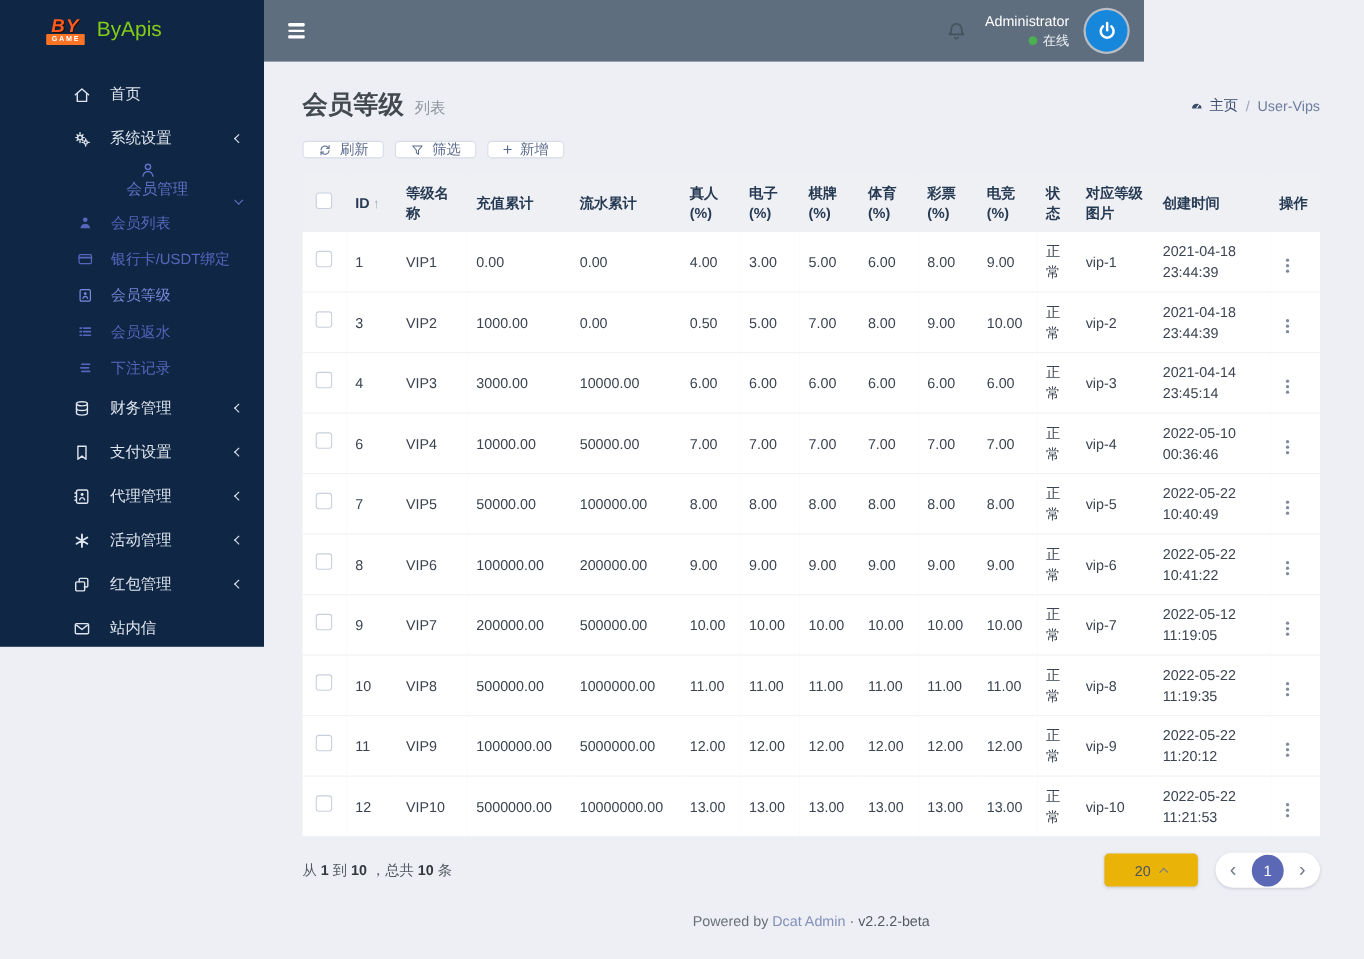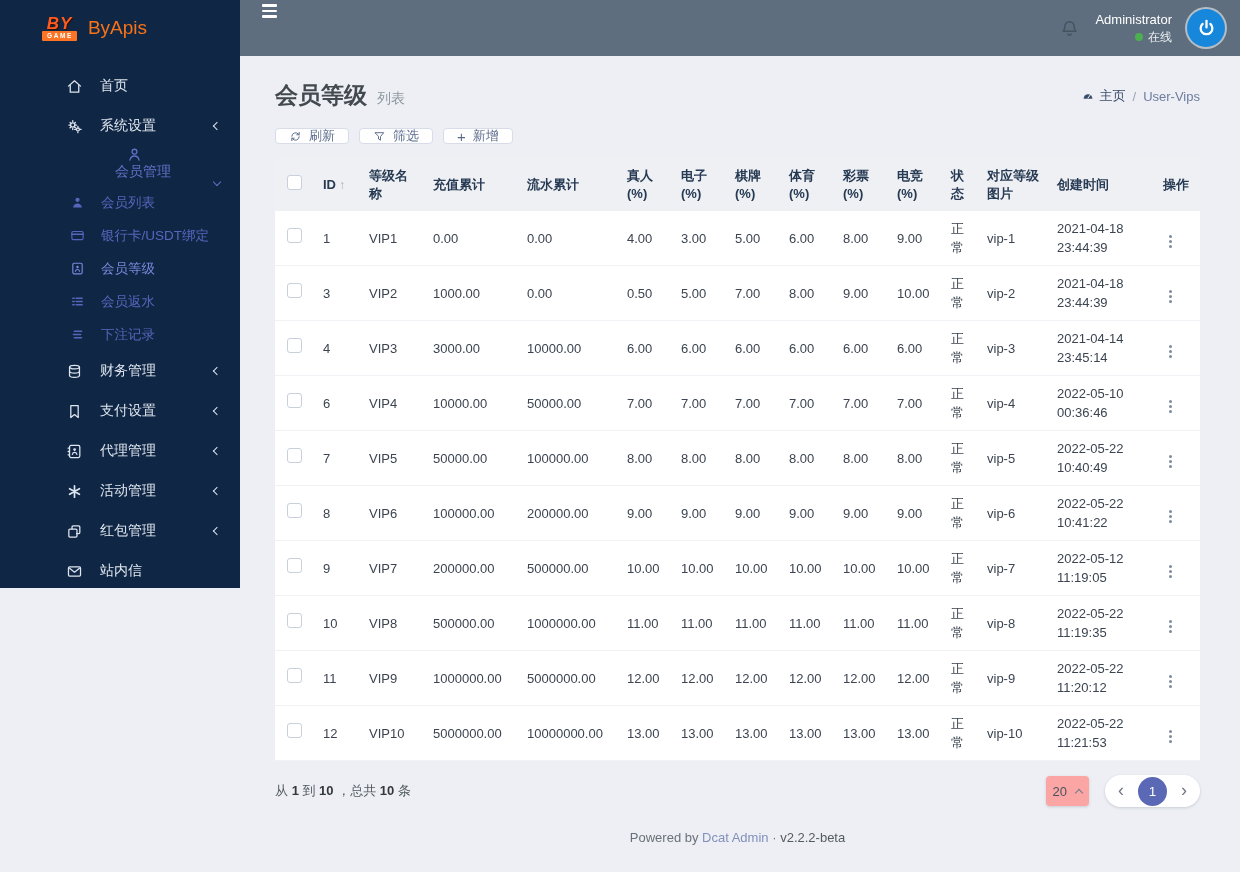--- a/index.html
+++ b/index.html
@@ -9,34 +9,34 @@
     font-family: "Liberation Sans", sans-serif;
     background: #edeff4;
     overflow: hidden;
   }
   
   .sidebar { position:absolute; left:0; top:0; width:240px; height:588px; background:#0f2745; overflow:hidden; z-index:3; }
   .logo-row { height:56px; display:flex; align-items:center; padding-left:42px; gap:11px; cursor:pointer; }
   .logo-mark { display:flex; flex-direction:column; align-items:center; }
   .logo-by { font-size:17px; font-weight:900; font-style:italic; color:#ff5a1f; line-height:15px; text-shadow:1px 1px 0 #2a1004; letter-spacing:1px; }
   .logo-game { background:#ff7324; color:#fff; font-size:6.5px; font-weight:700; letter-spacing:1.6px; padding:1px 4px 1px 5px; line-height:8px; border-radius:1px; }
-  .brand-name { font-size:19px; color:#f97316; font-weight:500; }
+  .brand-name { font-size:19px; color:#84cc16; font-weight:500; }
   .menu { padding-top:10px; }
   .mi { display:flex; align-items:center; height:40px; padding:0 20px 0 30px; color:#dfe5ee; font-size:14px; cursor:pointer;margin-left:36px; }
   .mi.child { height:33px; padding-left:34px; color:#5766bd; font-size:13.5px; }
   .mi.section { color:#6171c6;flex-direction:column; }
   .mi.active { color:#7a89dd; }
   .mi .ic { width:17px; height:17px; margin-right:17px; flex:none; display:flex; }
   .mi .ic svg { width:100%; height:100%; }
   .mi.child .ic { width:15px; height:15px; margin-right:16px; }
   .chev { margin-left:auto; width:6px; height:6px; border:solid currentColor; border-width:0 1.5px 1.5px 0; flex:none; }
   .chev.left { transform:rotate(135deg); }
   .chev.down { transform:rotate(45deg); margin-top:-2px; }
   
-  .topbar { position:absolute; left:240px; top:0; width:1000px; height:56px; background:#5e6e7e; display:flex; padding:0 15px 0 18px; z-index:2; }
+  .topbar { position:absolute; left:240px; top:0; width:800px; height:56px; background:#5e6e7e; display:flex; align-items:center; padding:0 15px 0 18px; z-index:2; }
   .hamburger { display:flex; flex-direction:column; gap:3px; cursor:pointer; padding:4px; }
   .hamburger span { width:15px; height:2.5px; background:#fff; border-radius:1px; }
   .tb-right { margin-left:auto; display:flex; align-items:center; gap:15px; }
   .bell { width:21px; height:21px; color:#46535f; cursor:pointer; }
   .bell svg { width:100%; height:100%; }
   .user-block { text-align:right; color:#fff; line-height:1.35; }
   .user-name { font-size:13px; }
   .user-status { font-size:12px; color:#eef2f5; display:flex; align-items:center; justify-content:flex-end; gap:5px; }
   .dot-green { width:8px; height:8px; border-radius:50%; background:#4caf50; display:inline-block; }
   .avatar { width:38px; height:38px; border-radius:50%; background:#1787dc; box-shadow:0 0 0 2px rgba(255,255,255,.55); display:flex; align-items:center; justify-content:center; color:#fff; cursor:pointer; }
@@ -67,21 +67,21 @@
   tbody td { background:#fff; color:#3b4450; padding:8px 8px; height:54px; border-bottom:1px solid #f0f2f5; vertical-align:middle; line-height:19px; word-break:break-word; }
   .sort { color:#a8b0bc; font-weight:400; margin-left:3px; font-size:12px; }
   .cb { width:15px; height:15px; border:1px solid #c9d0db; border-radius:3px; background:#fff; display:inline-block; cursor:pointer; }
   .dots { display:inline-flex; flex-direction:column; gap:2px; cursor:pointer; padding:4px 6px; }
   .dots span { width:3px; height:3px; border-radius:50%; background:#7e8a9c; }
   
   .table-footer { display:flex; align-items:center; margin-top:14px; width:925px; }
   .summary { font-size:13px; color:#51585f; }
   .summary b { color:#33383d; }
   .tf-right { margin-left:auto; display:flex; align-items:center; gap:16px; }
-  .page-size { display:flex; align-items:center; gap:9px; background:#fca5a5; border-radius:4px; height:30px; padding:0 7px; box-shadow:0 1px 3px rgba(40,50,70,.18); font-size:13px; color:#4a525c; cursor:pointer; }
+  .page-size { display:flex; align-items:center; gap:9px; background:#eab308; border-radius:4px; height:30px; padding:0 28px; box-shadow:0 1px 3px rgba(40,50,70,.18); font-size:13px; color:#4a525c; cursor:pointer; }
   .caret-up { width:6px; height:6px; border:solid #717b89; border-width:0 1.5px 1.5px 0; transform:rotate(-135deg); margin-top:3px; }
   .pager { display:flex; align-items:center; gap:13px; background:#fff; border-radius:17px; height:32px; padding:0 12px; box-shadow:0 1px 3px rgba(40,50,70,.18); }
   .pg-arrow { font-size:18px; color:#6d7786; cursor:pointer; line-height:1; padding:0 1px 3px; }
   .pg-current { width:29px; height:29px; border-radius:50%; background:#5a68b5; color:#fff; display:flex; align-items:center; justify-content:center; font-size:13.5px; cursor:pointer; }
   
   .powered { margin-top:23px; text-align:center; font-size:13px; color:#6a7178; }
   .powered .link { color:#8290ba; cursor:pointer; }
   .powered .ver { color:#555b62; }
 </style>
 </head>

